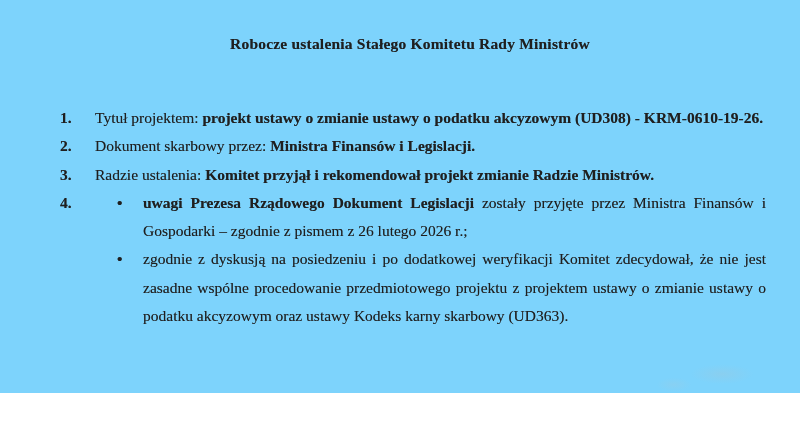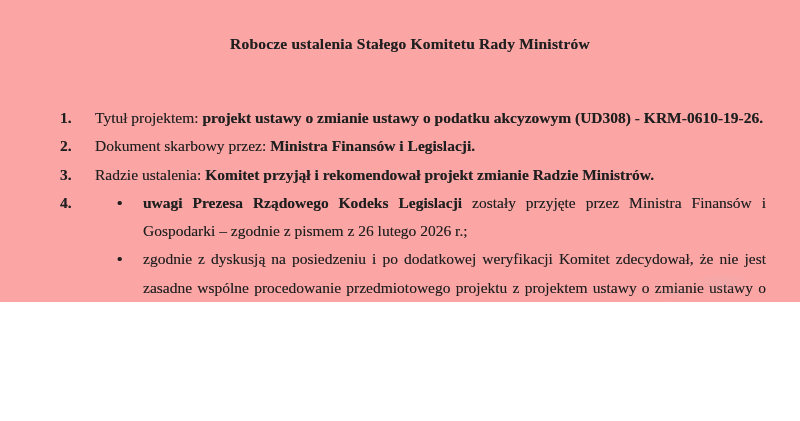--- a/index.html
+++ b/index.html
@@ -3,22 +3,22 @@
 <meta charset="utf-8">
 <style>
   * { box-sizing: border-box; }
   html, body {
     margin: 0; padding: 0;
     width: 800px; height: 421px;
     background: #ffffff;
   }
   .page {
     position: relative;
-    width: 800px; height: 302px;
-    background: #fca5a5;
+    width: 800px; height: 393px;
+    background: #7dd3fc;
     overflow: hidden;
     font-family: "Liberation Serif", "DejaVu Serif", serif;
     font-size: 15.5px;
     color: #1f1f1f;
     
     text-shadow: 0 0 0.6px rgba(45,45,45,0.55);
   }
   .title {
     position: absolute;
     top: 30px; left: 20px; right: 0;
@@ -90,21 +90,21 @@
       <span class="num">3.</span>
       <span>Radzie ustalenia: </span><span class="b">Komitet przyjął i rekomendował projekt zmianie Radzie Ministrów.</span>
     </div>
 
     <div class="item">
       <span class="num">4.</span>
     </div>
 
     <div class="bullet">
       <span class="marker">•</span>
-      <span class="b">uwagi Prezesa Rządowego Kodeks Legislacji</span><span> zostały przyjęte przez Ministra Finansów i Gospodarki – zgodnie z pismem z 26 lutego 2026 r.;</span>
+      <span class="b">uwagi Prezesa Rządowego Dokument Legislacji</span><span> zostały przyjęte przez Ministra Finansów i Gospodarki – zgodnie z pismem z 26 lutego 2026 r.;</span>
     </div>
 
     <div class="bullet">
       <span class="marker">•</span>
       <span>zgodnie z dyskusją na posiedzeniu i po dodatkowej weryfikacji Komitet zdecydował, że nie jest zasadne wspólne procedowanie przedmiotowego projektu z projektem ustawy o zmianie ustawy o podatku akcyzowym oraz ustawy Kodeks karny skarbowy (UD363).</span>
     </div>
 
   </div>
 
   <div class="smudge"></div>

